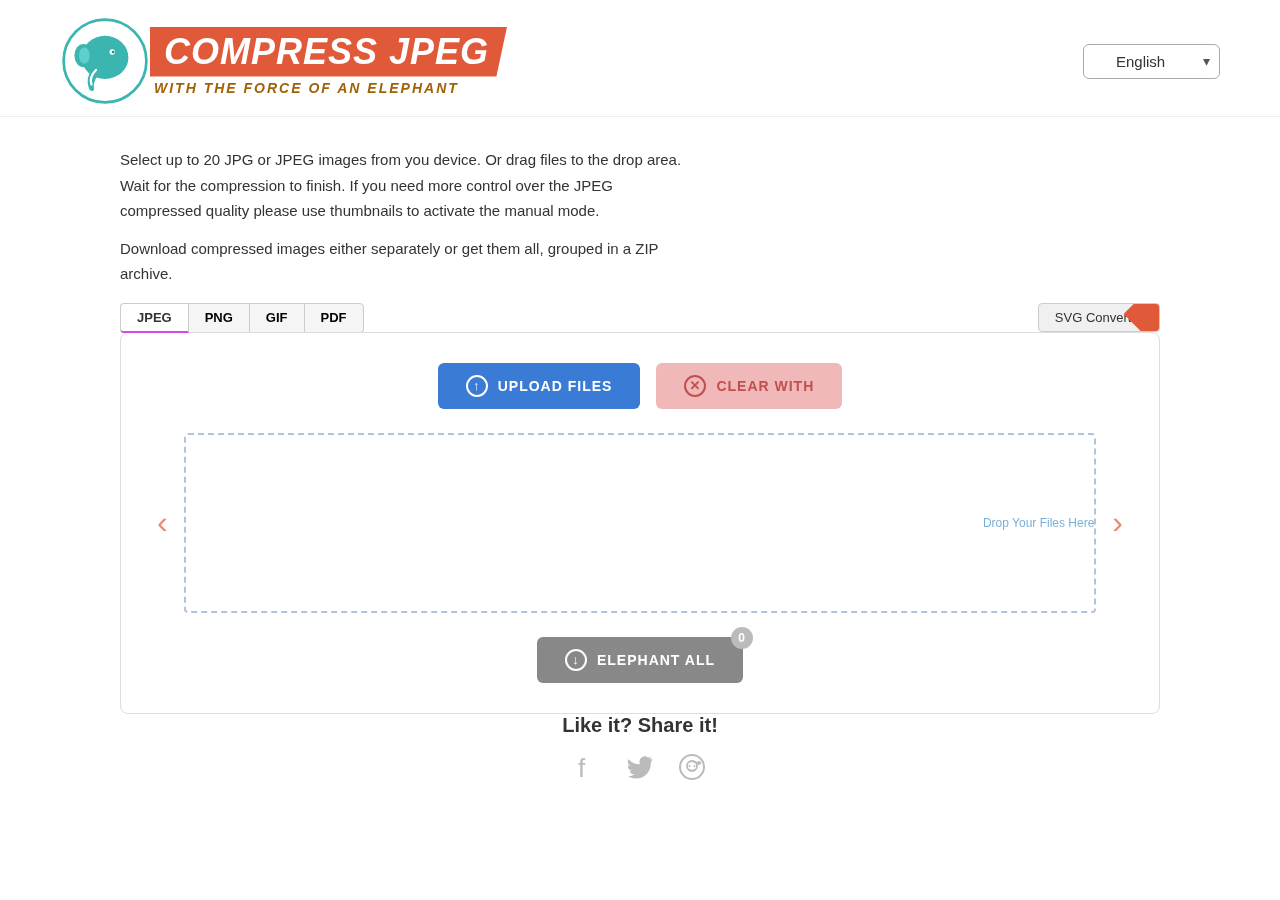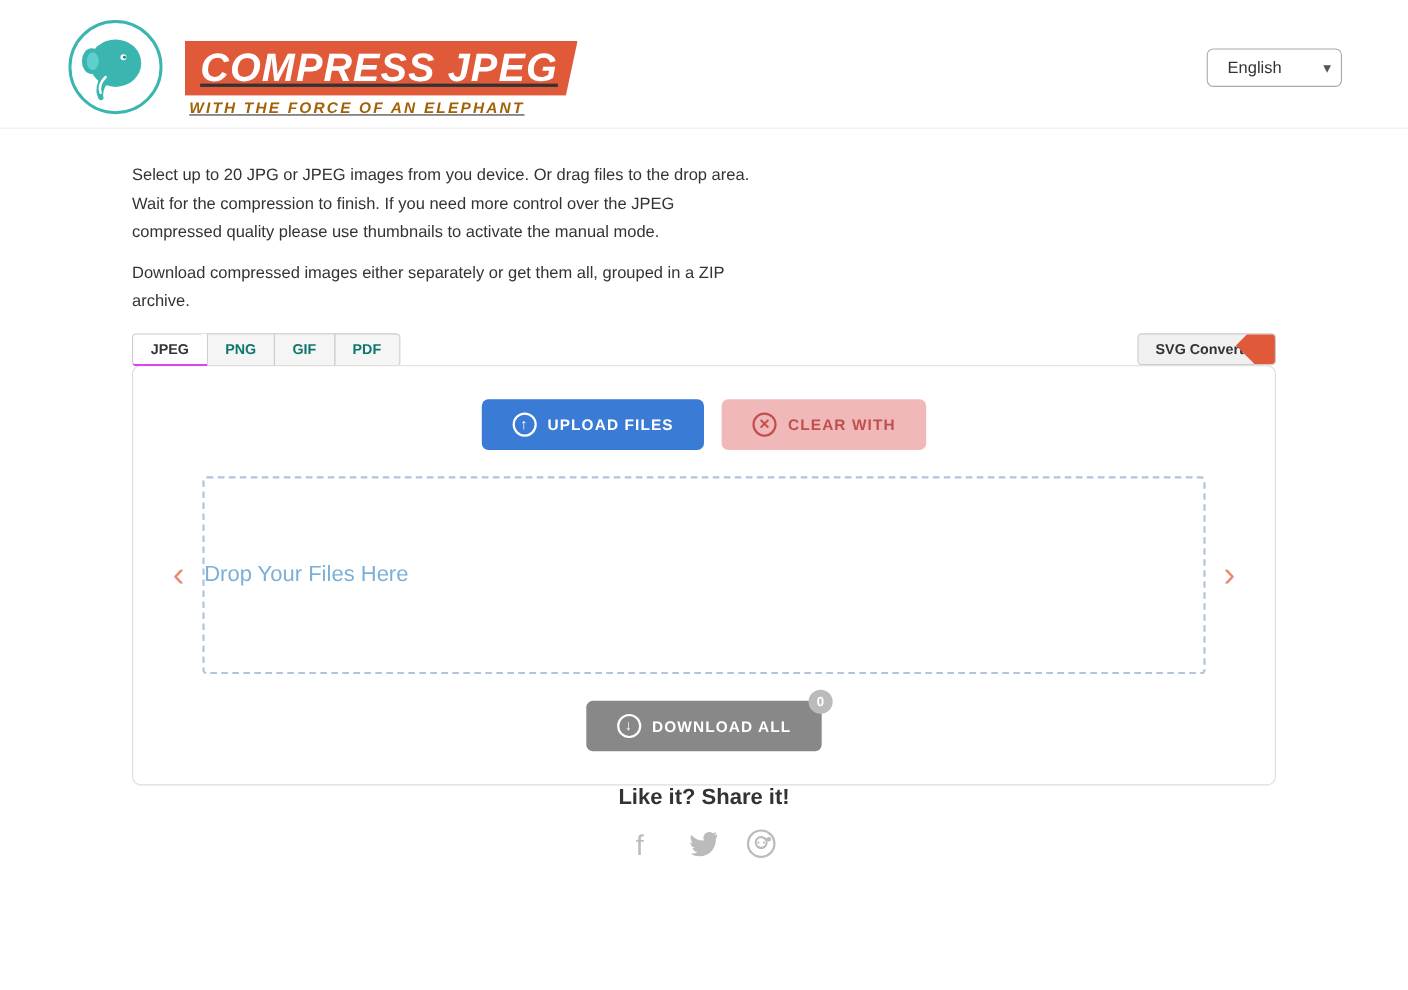--- a/index.html
+++ b/index.html
@@ -13,23 +13,21 @@
     
     .header {
       display: flex;
       align-items: center;
       justify-content: space-between;
       padding: 16px 60px 10px 60px;
       border-bottom: 1px solid #eee;
     }
     .logo-area {
       display: flex;
-      align-items: flex-end;
-      gap: 18px;
-      text-decoration: underline;
+      align-items: center;
     }
     .logo-elephant {
       width: 90px;
       height: 90px;
     }
     .logo-text-area {
       display: flex;
       flex-direction: column;
       justify-content: center;
     }
@@ -49,21 +47,21 @@
       font-size: 14px;
       font-weight: bold;
       font-style: italic;
       letter-spacing: 2px;
       margin-top: 3px;
       padding-left: 4px;
     }
     .language-select {
       border: 1.5px solid #aaa;
       border-radius: 6px;
-      padding: 8px 18px;
+      padding: 8px 32px;
       font-size: 15px;
       background: #fff;
       cursor: pointer;
       color: #333;
       appearance: none;
       -webkit-appearance: none;
       padding-right: 34px;
       position: relative;
     }
     .lang-wrapper {
@@ -104,21 +102,21 @@
     }
     .tabs {
       display: flex;
       gap: 0;
       border-bottom: none;
     }
     .tab {
       padding: 6px 16px;
       font-size: 13px;
       font-weight: bold;
-      color: #0f766e;
+      color: #000000;
       border: 1px solid #ccc;
       background: #f5f5f5;
       cursor: pointer;
       border-radius: 0;
       margin-right: -1px;
     }
     .tab.active {
       background: #fff;
       color: #333;
       border-bottom: 2px solid #d946ef;
@@ -128,21 +126,21 @@
     .tab:first-child { border-radius: 4px 0 0 4px; }
     .tab:last-child { border-radius: 0 4px 4px 0; }
 
     .svg-converter-badge {
       position: relative;
       background: #f0f0f0;
       border: 1px solid #ccc;
       border-radius: 4px;
       padding: 6px 16px;
       font-size: 13px;
-      font-weight: bold;
+      font-weight: normal;
       color: #333;
       cursor: pointer;
       overflow: hidden;
     }
     .svg-converter-badge::after {
       content: '';
       position: absolute;
       top: -8px;
       right: -8px;
       width: 36px;
@@ -216,23 +214,23 @@
       flex-shrink: 0;
     }
 
     .drop-zone {
       flex: 1;
       border: 2px dashed #b0c4de;
       border-radius: 4px;
       min-height: 180px;
       display: flex;
       align-items: center;
-      justify-content: flex-start;
+      justify-content: flex-end;
       color: #7ab0d8;
-      font-size: 20px;
+      font-size: 12px;
       font-weight: 500;
       background: #fff;
     }
 
     
     .download-row {
       display: flex;
       justify-content: center;
       margin-top: 24px;
       position: relative;
@@ -377,21 +375,21 @@
       <button class="carousel-arrow">‹</button>
       <div class="drop-zone">
         <span>Drop Your Files Here</span>
       </div>
       <button class="carousel-arrow">›</button>
     </div>
 
     <div class="download-row">
       <button class="btn-download-all">
         <span class="icon-circle">↓</span>
-        <span>DOWNLOAD ALL</span>
+        <span>ELEPHANT ALL</span>
         <span class="badge-count">0</span>
       </button>
     </div>
   </div>
 
   <div class="share-section">
     <div class="share-title">Like it? Share it!</div>
     <div class="share-icons">
       <a href="#" class="share-icon" title="Facebook">
         <svg width="28" height="28" viewBox="0 0 28 28" fill="none" xmlns="http://www.w3.org/2000/svg">

